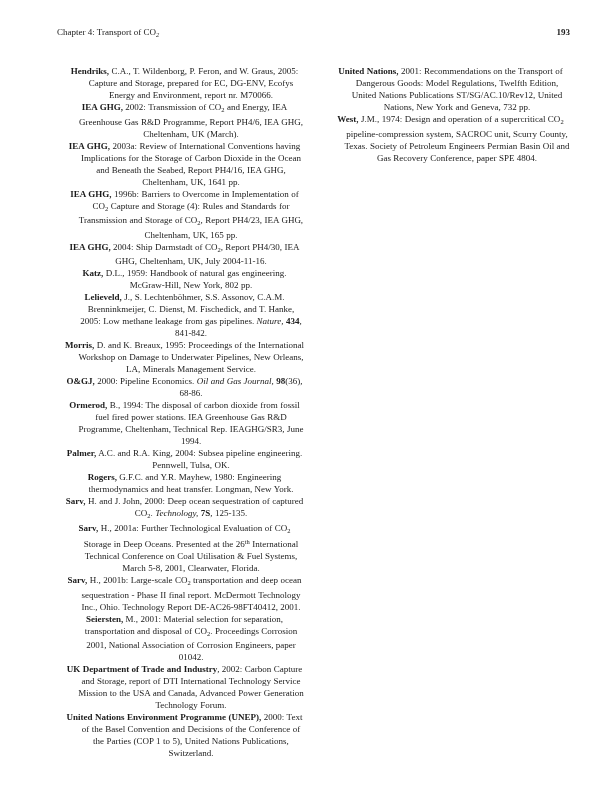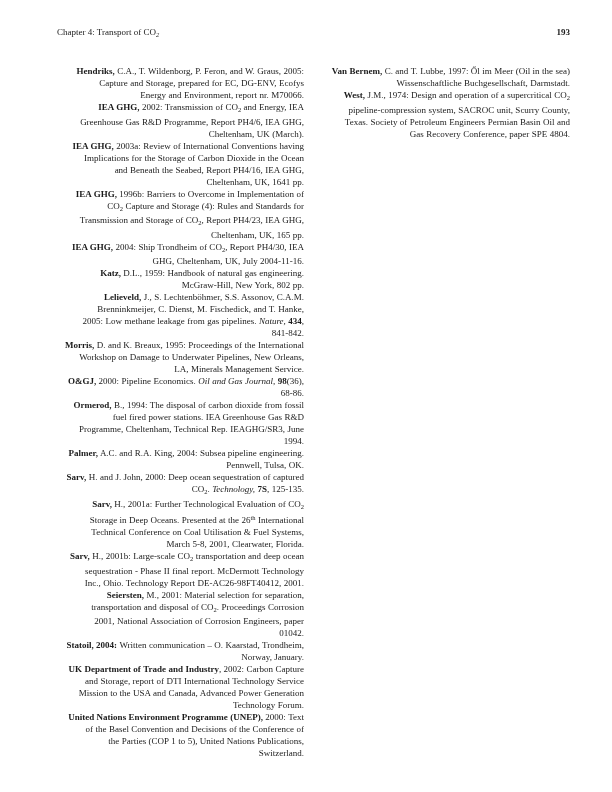--- a/index.html
+++ b/index.html
@@ -31,21 +31,21 @@
     width: 513px;
     display: flex;
     column-gap: 19px;
   }
   .col { width: 247px; }
   .reference {
     font-size: 9px;
     line-height: 12px;
     padding-left: 13px;
     text-indent: -13px;
-    text-align: right;
+    text-align: center;
     word-spacing: 0.2px;
     margin-left: 8px;
   }
   .s-n { font-style: normal; font-weight: normal; }
   .s-b { font-weight: bold; }
   .s-i { font-style: italic; }
   .s-sub { font-size: 6.5px; vertical-align: -1.5px; }
   .s-sup { font-size: 6.5px; vertical-align: 3px; }
 </style>
 </head>
@@ -55,32 +55,32 @@
   <span class="chapter-title"><span class="s-n">Chapter 4: Transport of CO</span><span class="s-sub">2</span></span>
   <span class="page-num">193</span>
 </div>
 
 <div class="columns">
   <div class="col">
       <p class="reference"><span class="s-b">Hendriks,</span><span class="s-n"> C.A., T. Wildenborg, P. Feron, and W. Graus, 2005: Capture and Storage, prepared for EC, DG-ENV, Ecofys Energy and Environment, report nr. M70066.</span></p>
       <p class="reference"><span class="s-b">IEA GHG,</span><span class="s-n"> 2002: Transmission of CO</span><span class="s-sub">2</span><span class="s-n"> and Energy, IEA Greenhouse Gas R&amp;D Programme, Report PH4/6, IEA GHG, Cheltenham, UK (March).</span></p>
       <p class="reference"><span class="s-b">IEA GHG,</span><span class="s-n"> 2003a: Review of International Conventions having Implications for the Storage of Carbon Dioxide in the Ocean and Beneath the Seabed, Report PH4/16, IEA GHG, Cheltenham, UK, 1641 pp.</span></p>
       <p class="reference"><span class="s-b">IEA GHG,</span><span class="s-n"> 1996b: Barriers to Overcome in Implementation of CO</span><span class="s-sub">2</span><span class="s-n"> Capture and Storage (4): Rules and Standards for Transmission and Storage of CO</span><span class="s-sub">2</span><span class="s-n">, Report PH4/23, IEA GHG, Cheltenham, UK, 165 pp.</span></p>
-      <p class="reference"><span class="s-b">IEA GHG,</span><span class="s-n"> 2004: Ship Trondheim of CO</span><span class="s-sub">2</span><span class="s-n">, Report PH4/30, IEA GHG, Cheltenham, UK, July 2004-11-16.</span></p>
+      <p class="reference"><span class="s-b">IEA GHG,</span><span class="s-n"> 2004: Ship Darmstadt of CO</span><span class="s-sub">2</span><span class="s-n">, Report PH4/30, IEA GHG, Cheltenham, UK, July 2004-11-16.</span></p>
       <p class="reference"><span class="s-b">Katz,</span><span class="s-n"> D.L., 1959: Handbook of natural gas engineering. McGraw-Hill, New York, 802 pp.</span></p>
       <p class="reference"><span class="s-b">Lelieveld,</span><span class="s-n"> J., S. Lechtenböhmer, S.S. Assonov, C.A.M. Brenninkmeijer, C. Dienst, M. Fischedick, and T. Hanke, 2005: Low methane leakage from gas pipelines. </span><span class="s-i">Nature</span><span class="s-n">, </span><span class="s-b">434</span><span class="s-n">, 841-842.</span></p>
       <p class="reference"><span class="s-b">Morris,</span><span class="s-n"> D. and K. Breaux, 1995: Proceedings of the International Workshop on Damage to Underwater Pipelines, New Orleans, LA, Minerals Management Service.</span></p>
       <p class="reference"><span class="s-b">O&amp;GJ,</span><span class="s-n"> 2000: Pipeline Economics. </span><span class="s-i">Oil and Gas Journal</span><span class="s-n">, </span><span class="s-b">98</span><span class="s-n">(36), 68-86.</span></p>
       <p class="reference"><span class="s-b">Ormerod,</span><span class="s-n"> B., 1994: The disposal of carbon dioxide from fossil fuel fired power stations. IEA Greenhouse Gas R&amp;D Programme, Cheltenham, Technical Rep. IEAGHG/SR3, June 1994.</span></p>
       <p class="reference"><span class="s-b">Palmer,</span><span class="s-n"> A.C. and R.A. King, 2004: Subsea pipeline engineering. Pennwell, Tulsa, OK.</span></p>
+      <p class="reference"><span class="s-b">Rogers,</span><span class="s-n"> G.F.C. and Y.R. Mayhew, 1980: Engineering thermodynamics and heat transfer. Longman, New York.</span></p>
       <p class="reference"><span class="s-b">Sarv,</span><span class="s-n"> H. and J. John, 2000: Deep ocean sequestration of captured CO</span><span class="s-sub">2</span><span class="s-n">. </span><span class="s-i">Technology,</span><span class="s-n"> </span><span class="s-b">7S</span><span class="s-n">, 125-135.</span></p>
       <p class="reference"><span class="s-b">Sarv,</span><span class="s-n"> H., 2001a: Further Technological Evaluation of CO</span><span class="s-sub">2</span><span class="s-n"> Storage in Deep Oceans. Presented at the 26</span><span class="s-sup">th</span><span class="s-n"> International Technical Conference on Coal Utilisation &amp; Fuel Systems, March 5-8, 2001, Clearwater, Florida.</span></p>
       <p class="reference"><span class="s-b">Sarv,</span><span class="s-n"> H., 2001b: Large-scale CO</span><span class="s-sub">2</span><span class="s-n"> transportation and deep ocean sequestration - Phase II final report. McDermott Technology Inc., Ohio. Technology Report DE-AC26-98FT40412, 2001.</span></p>
       <p class="reference"><span class="s-b">Seiersten,</span><span class="s-n"> M., 2001: Material selection for separation, transportation and disposal of CO</span><span class="s-sub">2</span><span class="s-n">. Proceedings Corrosion 2001, National Association of Corrosion Engineers, paper 01042.</span></p>
-      <p class="reference"><span class="s-b">Statoil, 2004:</span><span class="s-n"> Written communication – O. Kaarstad, Trondheim, Norway, January.</span></p>
       <p class="reference"><span class="s-b">UK Department of Trade and Industry</span><span class="s-n">, 2002: Carbon Capture and Storage, report of DTI International Technology Service Mission to the USA and Canada, Advanced Power Generation Technology Forum.</span></p>
       <p class="reference"><span class="s-b">United Nations Environment Programme (UNEP),</span><span class="s-n"> 2000: Text of the Basel Convention and Decisions of the Conference of the Parties (COP 1 to 5), United Nations Publications, Switzerland.</span></p>
     </div>
   <div class="col">
-      <p class="reference"><span class="s-b">Van Bernem,</span><span class="s-n"> C. and T. Lubbe, 1997: Ől im Meer (Oil in the sea) Wissenschaftliche Buchgesellschaft, Darmstadt.</span></p>
+      <p class="reference"><span class="s-b">United Nations,</span><span class="s-n"> 2001: Recommendations on the Transport of Dangerous Goods: Model Regulations, Twelfth Edition, United Nations Publications ST/SG/AC.10/Rev12, United Nations, New York and Geneva, 732 pp.</span></p>
       <p class="reference"><span class="s-b">West,</span><span class="s-n"> J.M., 1974: Design and operation of a supercritical CO</span><span class="s-sub">2</span><span class="s-n"> pipeline-compression system, SACROC unit, Scurry County, Texas. Society of Petroleum Engineers Permian Basin Oil and Gas Recovery Conference, paper SPE 4804.</span></p>
     </div>
 </div>
 
 </body></html>

